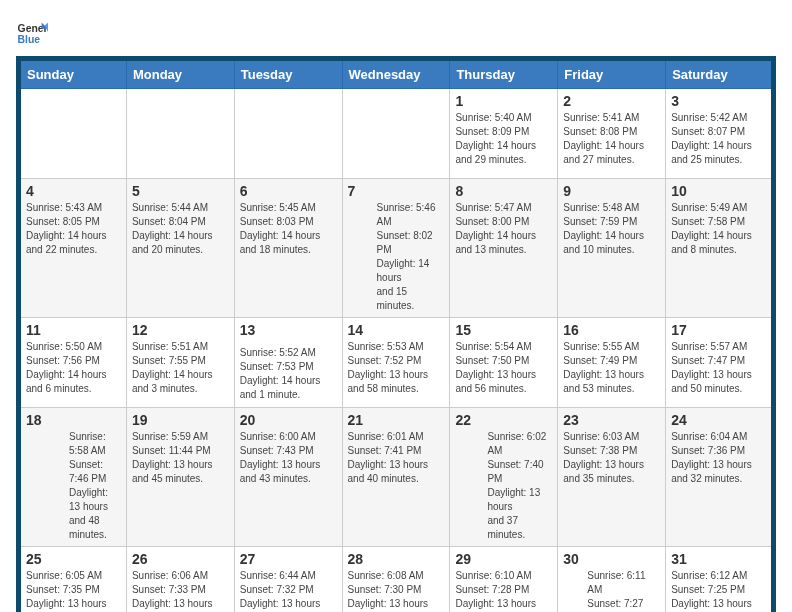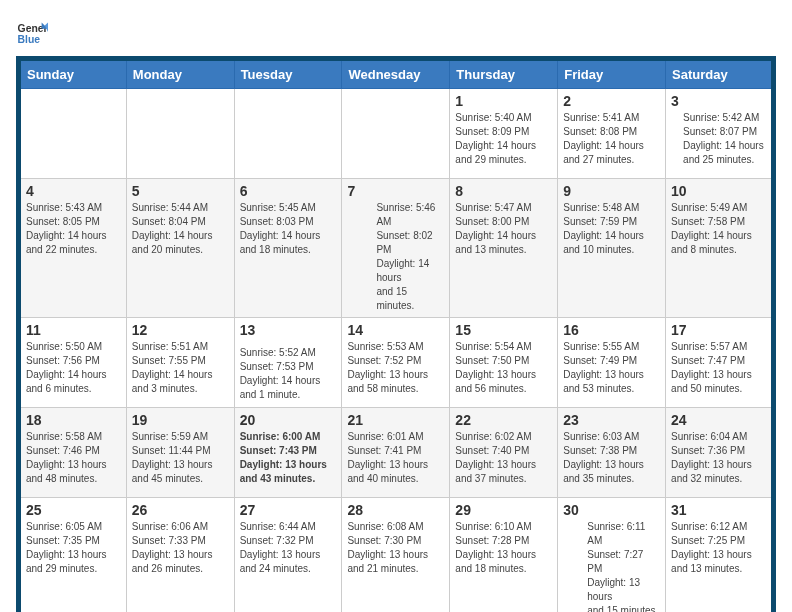--- a/index.html
+++ b/index.html
@@ -128,21 +128,21 @@
         </td>
         <td>
           <span class="day-number">2</span>
           <div class="day-info" style="white-space: pre-line;">Sunrise: 5:41 AM
 Sunset: 8:08 PM
 Daylight: 14 hours
 and 27 minutes.</div>
         </td>
         <td>
           <span class="day-number">3</span>
-          <div class="day-info" style="white-space: pre-line; margin-left: 12px;">Sunrise: 5:42 AM
+          <div class="day-info" style="white-space: pre-line;">Sunrise: 5:42 AM
 Sunset: 8:07 PM
 Daylight: 14 hours
 and 25 minutes.</div>
         </td>
       </tr>
       <tr class="week-row">
         <td>
           <span class="day-number">4</span>
           <div class="day-info" style="white-space: pre-line;">Sunrise: 5:43 AM
 Sunset: 8:05 PM
@@ -239,49 +239,49 @@
           <span class="day-number">17</span>
           <div class="day-info" style="white-space: pre-line;">Sunrise: 5:57 AM
 Sunset: 7:47 PM
 Daylight: 13 hours
 and 50 minutes.</div>
         </td>
       </tr>
       <tr class="week-row">
         <td>
           <span class="day-number">18</span>
-          <div class="day-info" style="white-space: pre-line;">Sunrise: 5:58 AM
+          <div class="day-info" style="white-space: pre-line; margin-left: 43px;">Sunrise: 5:58 AM
 Sunset: 7:46 PM
 Daylight: 13 hours
 and 48 minutes.</div>
         </td>
         <td>
           <span class="day-number">19</span>
           <div class="day-info" style="white-space: pre-line;">Sunrise: 5:59 AM
 Sunset: 11:44 PM
 Daylight: 13 hours
 and 45 minutes.</div>
         </td>
         <td>
           <span class="day-number">20</span>
-          <div class="day-info" style="white-space: pre-line; font-weight: bold;">Sunrise: 6:00 AM
+          <div class="day-info" style="white-space: pre-line;">Sunrise: 6:00 AM
 Sunset: 7:43 PM
 Daylight: 13 hours
 and 43 minutes.</div>
         </td>
         <td>
           <span class="day-number">21</span>
           <div class="day-info" style="white-space: pre-line;">Sunrise: 6:01 AM
 Sunset: 7:41 PM
 Daylight: 13 hours
 and 40 minutes.</div>
         </td>
         <td>
           <span class="day-number">22</span>
-          <div class="day-info" style="white-space: pre-line;">Sunrise: 6:02 AM
+          <div class="day-info" style="white-space: pre-line; margin-left: 32px;">Sunrise: 6:02 AM
 Sunset: 7:40 PM
 Daylight: 13 hours
 and 37 minutes.</div>
         </td>
         <td>
           <span class="day-number">23</span>
           <div class="day-info" style="white-space: pre-line;">Sunrise: 6:03 AM
 Sunset: 7:38 PM
 Daylight: 13 hours
 and 35 minutes.</div>

